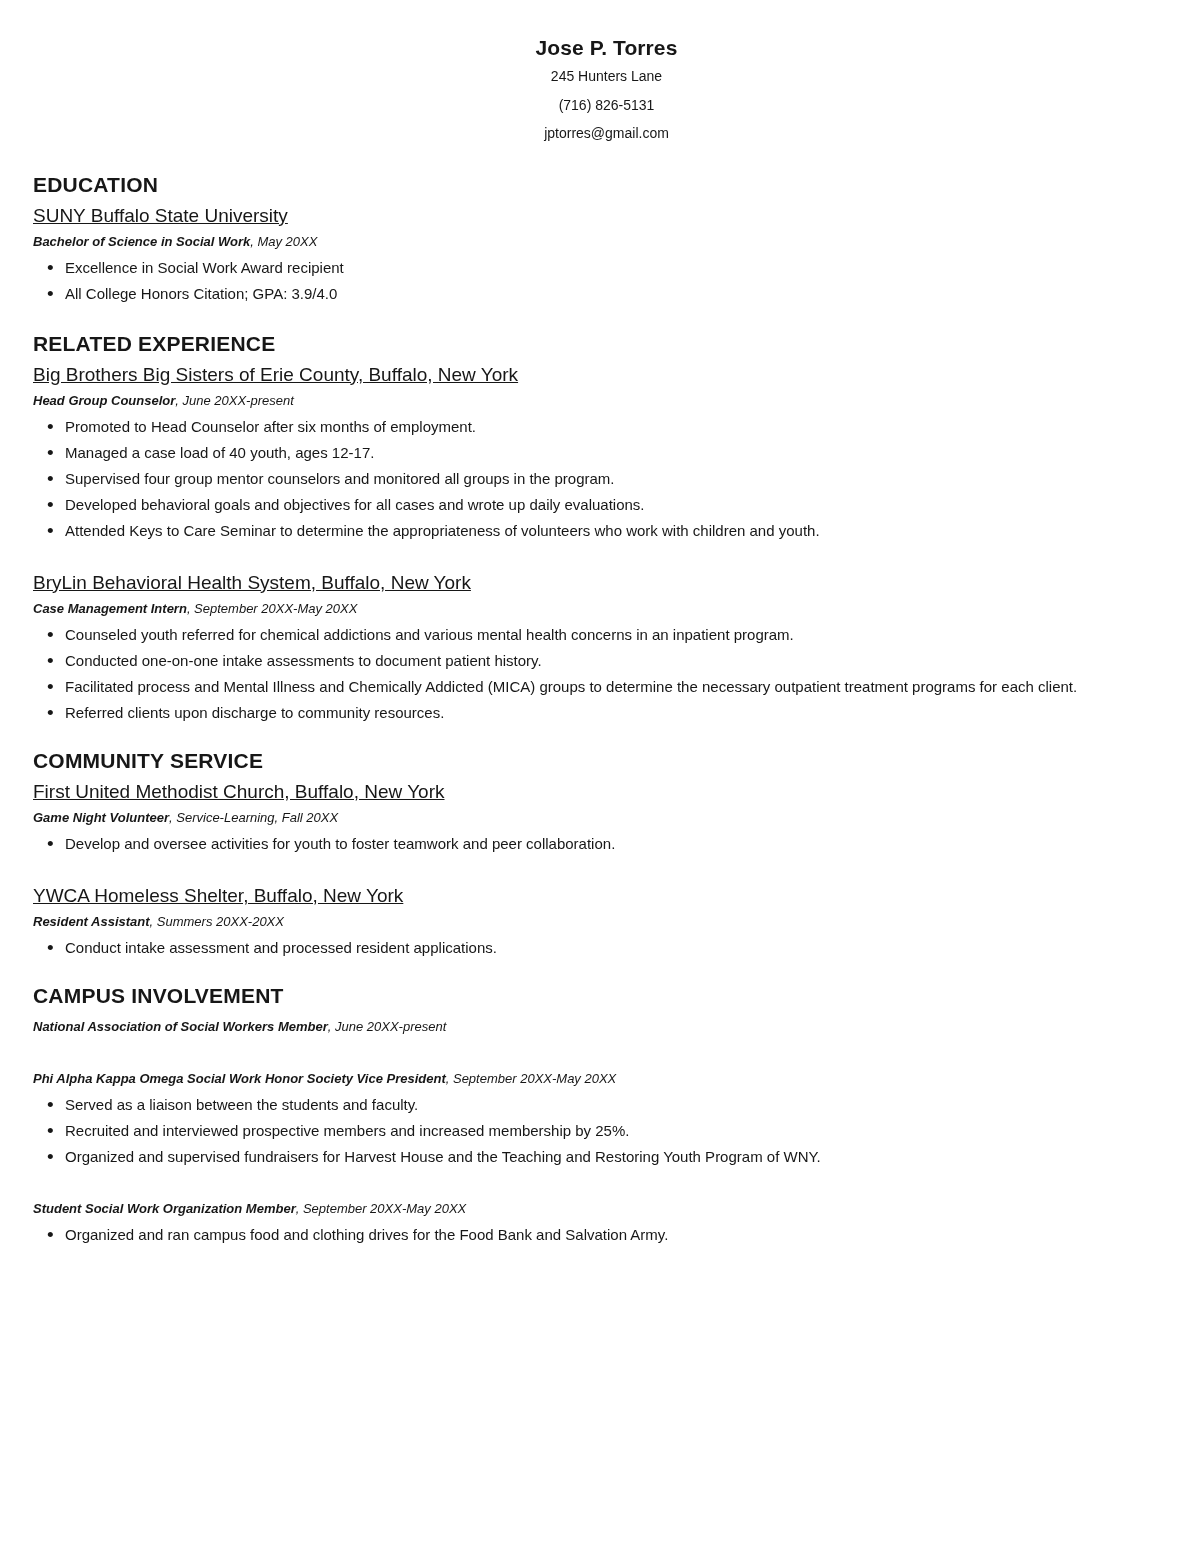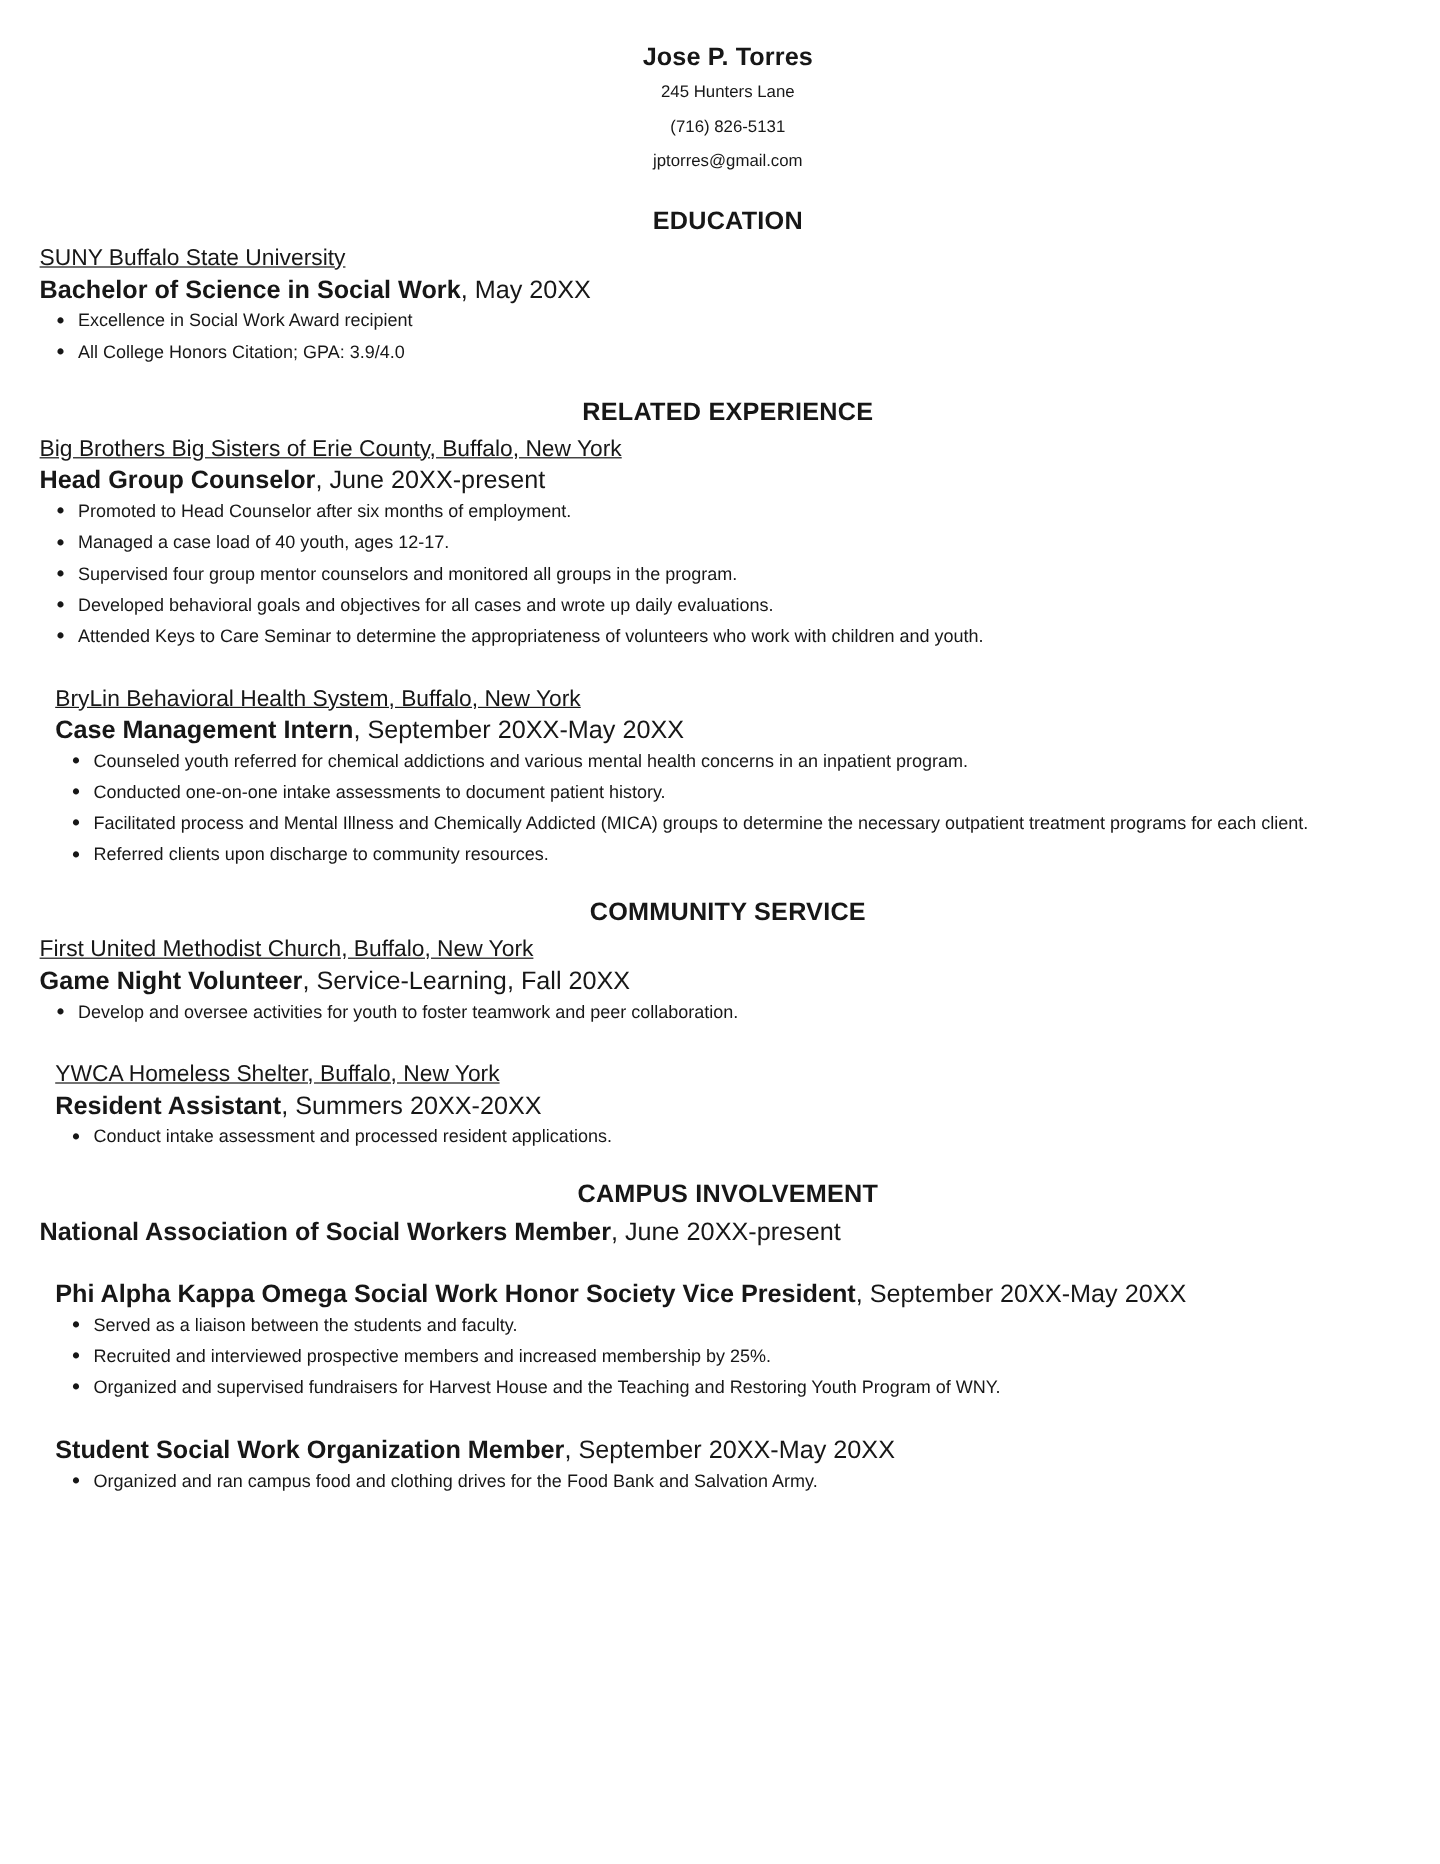--- a/index.html
+++ b/index.html
@@ -37,49 +37,49 @@
     letter-spacing: 0.1px;
   }
   .cand-line {
     font-size: 14px;
     font-weight: normal;
     line-height: 28.5px;
   }
 
   
   .section-heading {
-    text-align: center;
+    text-align: left;
     font-size: 21px;
     font-weight: bold;
     line-height: 28px;
     letter-spacing: 0.2px;
     margin: 23px 0 4px 0;
   }
   .section-heading.tight {
     margin-top: 21px;
   }
 
   
   .entry {
     margin: 0;
   }
   .entry + .entry {
     margin-top: 26px;
-    margin-left: 13px;
   }
   .org-line {
     font-size: 19px;
     line-height: 26px;
     font-weight: normal;
     text-decoration: underline;
   }
   .role-line {
-    font-size: 21px;
+    font-size: 13px;
     line-height: 26px;
     font-weight: normal;
+    font-style: italic;
   }
   .role-line .role {
     font-weight: bold;
   }
 
   
   ul.bullets {
     list-style: none;
     margin: 0;
     padding: 0;

